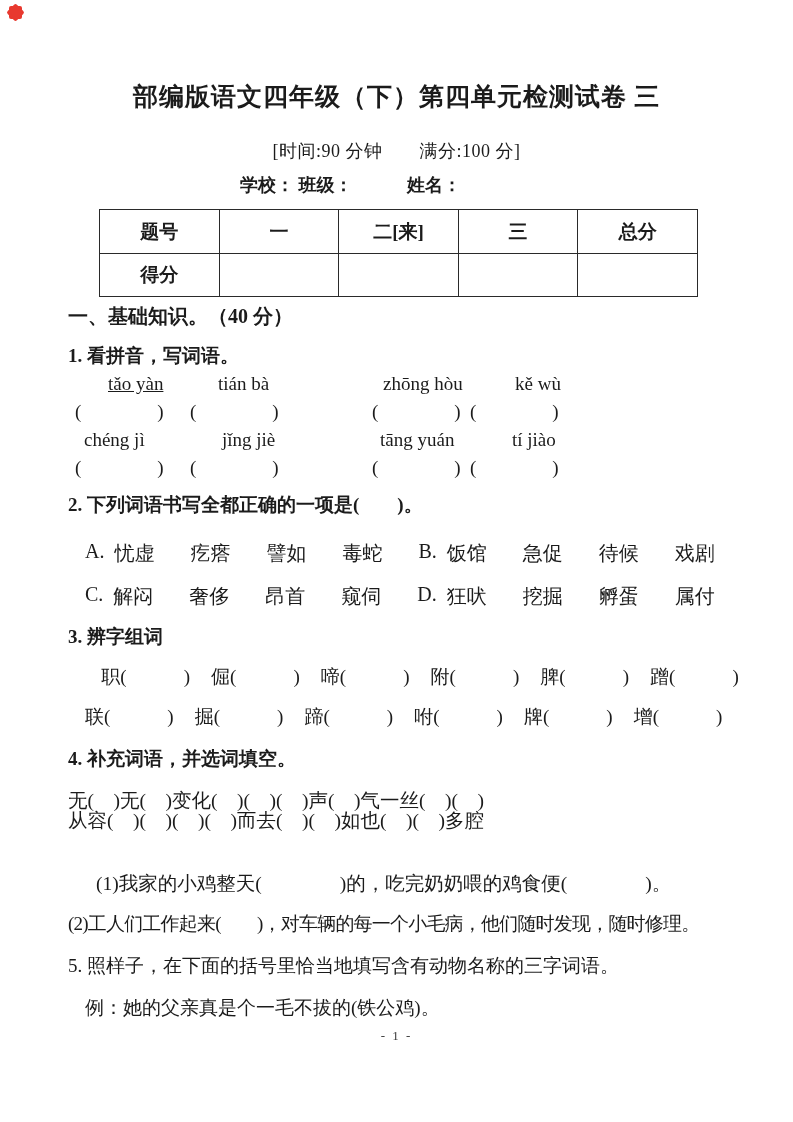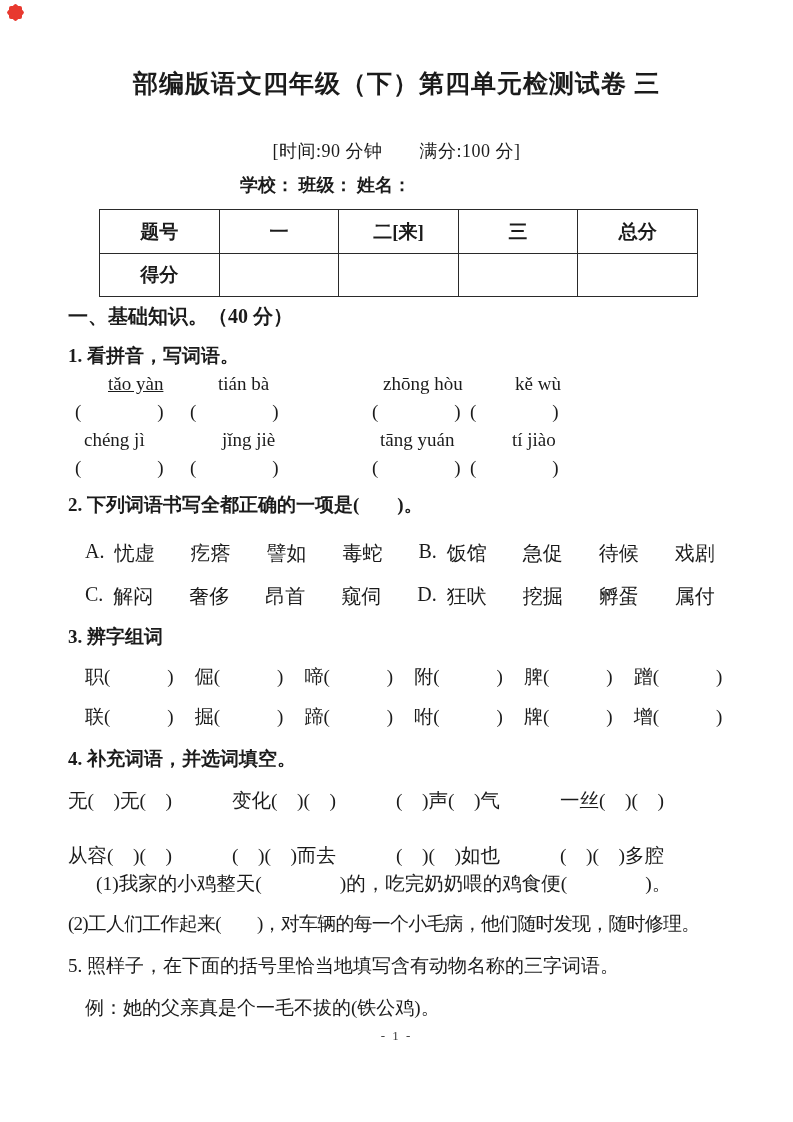--- a/index.html
+++ b/index.html
@@ -16,26 +16,26 @@
 
   .stamp{
     top:6px;left:9px;width:13px;height:13px;
     background:#e8392f;border-radius:2px;
   }
   .stamp::after{
     content:"";position:absolute;inset:0;
     background:#e8392f;transform:rotate(45deg);border-radius:2px;
   }
 
-  .title{top:67px;font-size:25px;font-weight:700;letter-spacing:1px;}
+  .title{top:80px;font-size:25px;font-weight:700;letter-spacing:1px;}
   .subtitle{top:139px;font-size:18px;letter-spacing:.5px;}
 
   .info-row{top:173px;left:240px;font-size:18px;font-weight:700;white-space:nowrap;}
   .info-row .g1{}
-  .info-row .g2{}
+  .info-row .g2{margin-left:50px;}
 
   .score-table{
     position:absolute;top:209px;left:99px;width:599px;
     border-collapse:collapse;table-layout:fixed;
   }
   .score-table td{
     border:1.5px solid #2a2a2a;
     text-align:center;vertical-align:middle;
     font-size:19px;font-weight:700;
   }
@@ -48,21 +48,21 @@
 
   .row{left:0;width:100%;height:26px;font-size:19px;white-space:nowrap;}
   .pin{font-size:19px;}
 
   .opts{display:flex;gap:36px;font-size:20px;white-space:nowrap;}
   .opt-label{margin-right:-26px;}
 
   .zrow{left:85px;font-size:19px;white-space:nowrap;}
   .z-item{display:inline-block;width:105px;}
 
-  .q4line{left:68px;display:flex;gap:60px;font-size:19.5px;white-space:nowrap;}
+  .q4line{left:68px;display:flex;font-size:19.5px;white-space:nowrap;}
   .subline{left:68px;font-size:19.5px;white-space:nowrap;}
   .tight{letter-spacing:-0.8px;font-size:19px;}
 
   .example{left:85px;font-size:19px;white-space:nowrap;}
   .pagenum{top:1028px;font-size:13px;color:#3a3a3a;letter-spacing:2px;}
 </style>
 </head>
 <body>
 
 <div class="page">
@@ -146,21 +146,21 @@
     <span>昂首</span>
     <span>窥伺</span>
     <span class="opt-label">D.</span>
     <span>狂吠</span>
     <span>挖掘</span>
     <span>孵蛋</span>
     <span>属付</span>
   </div>
 
   <div class="abs q-title" style="top:624px;">3. 辨字组词</div>
-  <div class="abs zrow" style="top:664px;">
+  <div class="abs zrow" style="top:664px;text-align:right;">
     <span class="z-item"><span>职</span><span>(　　　)</span></span>
     <span class="z-item"><span>倔</span><span>(　　　)</span></span>
     <span class="z-item"><span>啼</span><span>(　　　)</span></span>
     <span class="z-item"><span>附</span><span>(　　　)</span></span>
     <span class="z-item"><span>脾</span><span>(　　　)</span></span>
     <span class="z-item"><span>蹭</span><span>(　　　)</span></span>
   </div>
   <div class="abs zrow" style="top:704px;">
     <span class="z-item"><span>联</span><span>(　　　)</span></span>
     <span class="z-item"><span>掘</span><span>(　　　)</span></span>
@@ -170,21 +170,21 @@
     <span class="z-item"><span>增</span><span>(　　　)</span></span>
   </div>
 
   <div class="abs q-title" style="top:746px;">4. 补充词语，并选词填空。</div>
   <div class="abs q4line" style="top:787px;">
     <span>无(　)无(　)</span>
     <span>变化(　)(　)</span>
     <span>(　)声(　)气</span>
     <span>一丝(　)(　)</span>
   </div>
-  <div class="abs q4line" style="top:842px;">
+  <div class="abs q4line" style="top:807px;">
     <span>从容(　)(　)</span>
     <span>(　)(　)而去</span>
     <span>(　)(　)如也</span>
     <span>(　)(　)多腔</span>
   </div>
   <div class="abs subline" style="top:870px;margin-left:28px;">(1)我家的小鸡整天(　　　　)的，吃完奶奶喂的鸡食便(　　　　)。</div>
   <div class="abs subline tight" style="top:911px;">(2)工人们工作起来(　　)，对车辆的每一个小毛病，他们随时发现，随时修理。</div>
 
   <div class="abs q-title plain" style="top:953px;">5. 照样子，在下面的括号里恰当地填写含有动物名称的三字词语。</div>
   <div class="abs example" style="top:995px;">例：她的父亲真是个一毛不拔的(铁公鸡)。</div>

